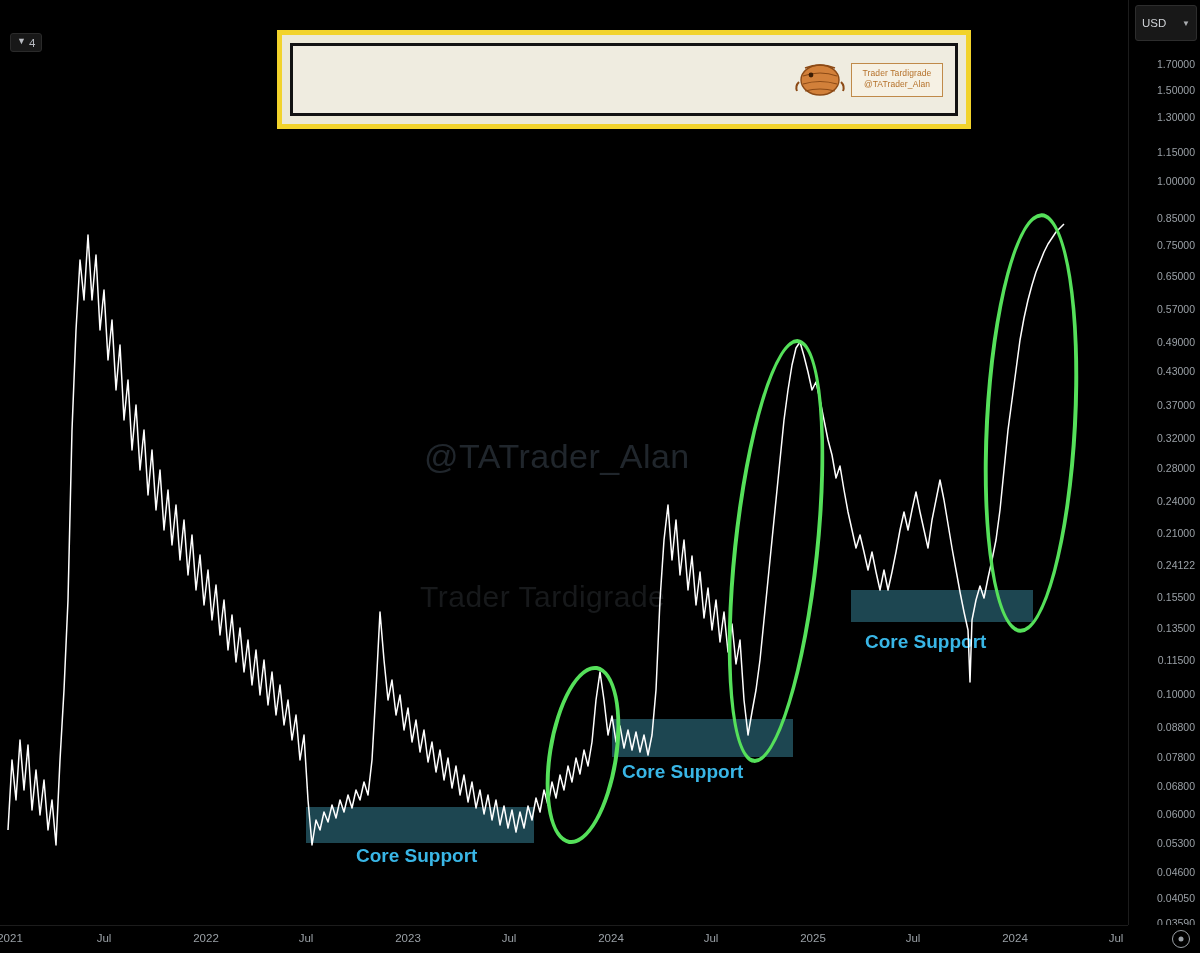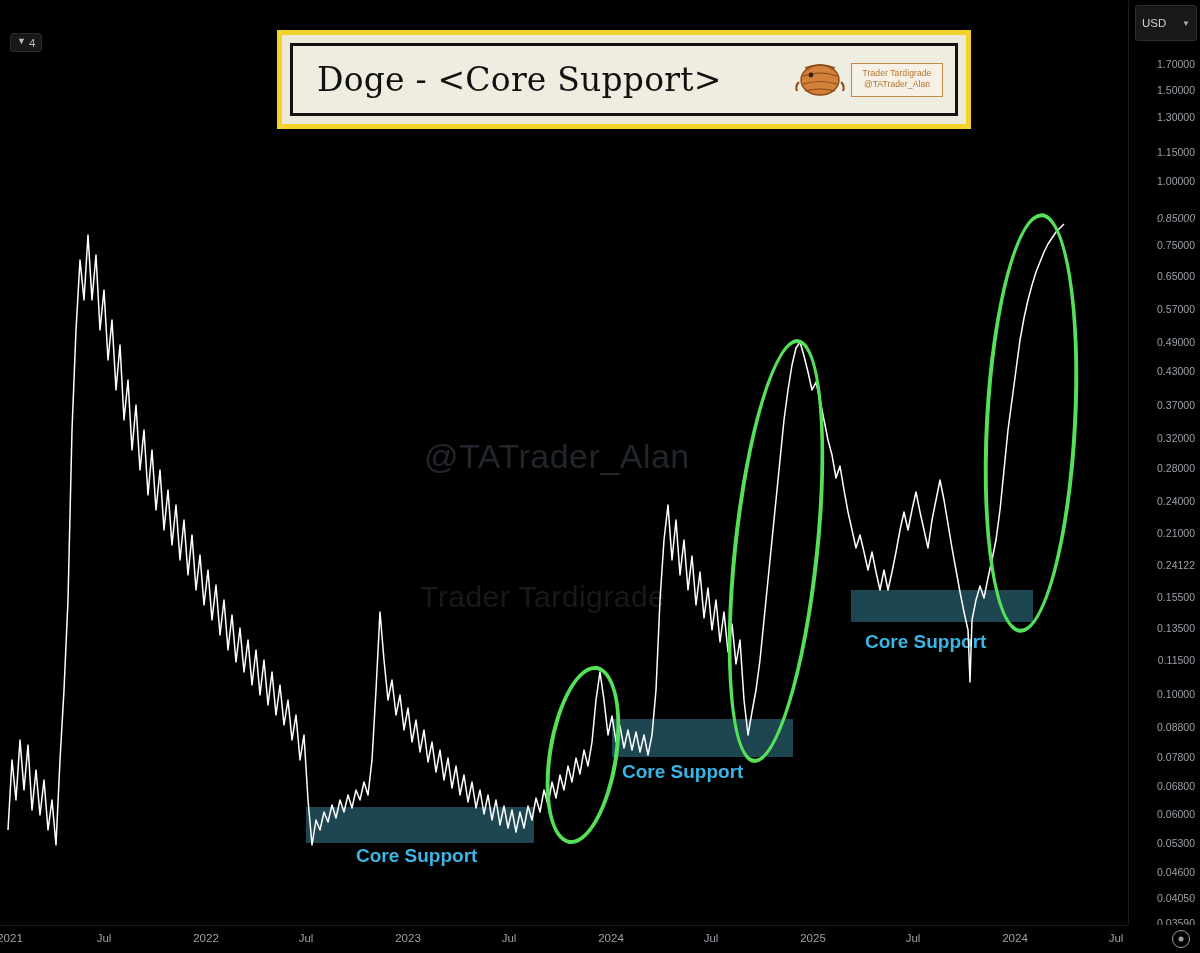--- a/index.html
+++ b/index.html
@@ -90,21 +90,20 @@
       "></polyline>
     </svg>
 
     <div class="ellipse" style="left:548px;top:665px;width:62px;height:172px;transform:rotate(9deg);"></div>
     <div class="ellipse" style="left:733px;top:338px;width:78px;height:418px;transform:rotate(6deg);"></div>
     <div class="ellipse" style="left:985px;top:213px;width:84px;height:412px;transform:rotate(3deg);"></div>
   </div>
 
   <div class="banner">
     <div class="banner-inner">
-      <div class="banner-title">Doge - &lt;Core Support&gt;</div>
       <svg class="banner-logo" viewBox="0 0 54 44">
         <ellipse cx="27" cy="22" rx="19" ry="15" fill="#d2803a"></ellipse>
         <ellipse cx="27" cy="22" rx="19" ry="15" fill="none" stroke="#8c4a16" stroke-width="1.4"></ellipse>
         <path d="M12 10 Q27 4 42 10" stroke="#8c4a16" stroke-width="1.4" fill="none"></path>
         <path d="M10 18 Q27 12 44 18" stroke="#8c4a16" stroke-width="1.2" fill="none"></path>
         <path d="M10 26 Q27 21 44 26" stroke="#8c4a16" stroke-width="1.2" fill="none"></path>
         <path d="M12 33 Q27 29 42 33" stroke="#8c4a16" stroke-width="1.2" fill="none"></path>
         <circle cx="18" cy="17" r="2.4" fill="#3b1d06"></circle>
         <path d="M6 24 q-4 4 -2 9" stroke="#8c4a16" stroke-width="2" fill="none"></path>
         <path d="M48 24 q4 4 2 9" stroke="#8c4a16" stroke-width="2" fill="none"></path>
@@ -134,21 +133,21 @@
   <div class="yaxis">
     <div class="unit-sel">
       <span>USD</span>
       <span class="chev">▼</span>
     </div>
     <div class="ytick" style="top:64px;">1.70000</div>
     <div class="ytick" style="top:90px;">1.50000</div>
     <div class="ytick" style="top:117px;">1.30000</div>
     <div class="ytick" style="top:152px;">1.15000</div>
     <div class="ytick" style="top:181px;">1.00000</div>
-    <div class="ytick" style="top:218px;font-style:italic;">0.85000</div>
+    <div class="ytick" style="top:218px;">0.85000</div>
     <div class="ytick" style="top:245px;">0.75000</div>
     <div class="ytick" style="top:276px;">0.65000</div>
     <div class="ytick" style="top:309px;">0.57000</div>
     <div class="ytick" style="top:342px;">0.49000</div>
     <div class="ytick" style="top:371px;">0.43000</div>
     <div class="ytick" style="top:405px;">0.37000</div>
     <div class="ytick" style="top:438px;">0.32000</div>
     <div class="ytick" style="top:468px;">0.28000</div>
     <div class="ytick" style="top:501px;">0.24000</div>
     <div class="ytick" style="top:533px;">0.21000</div>

